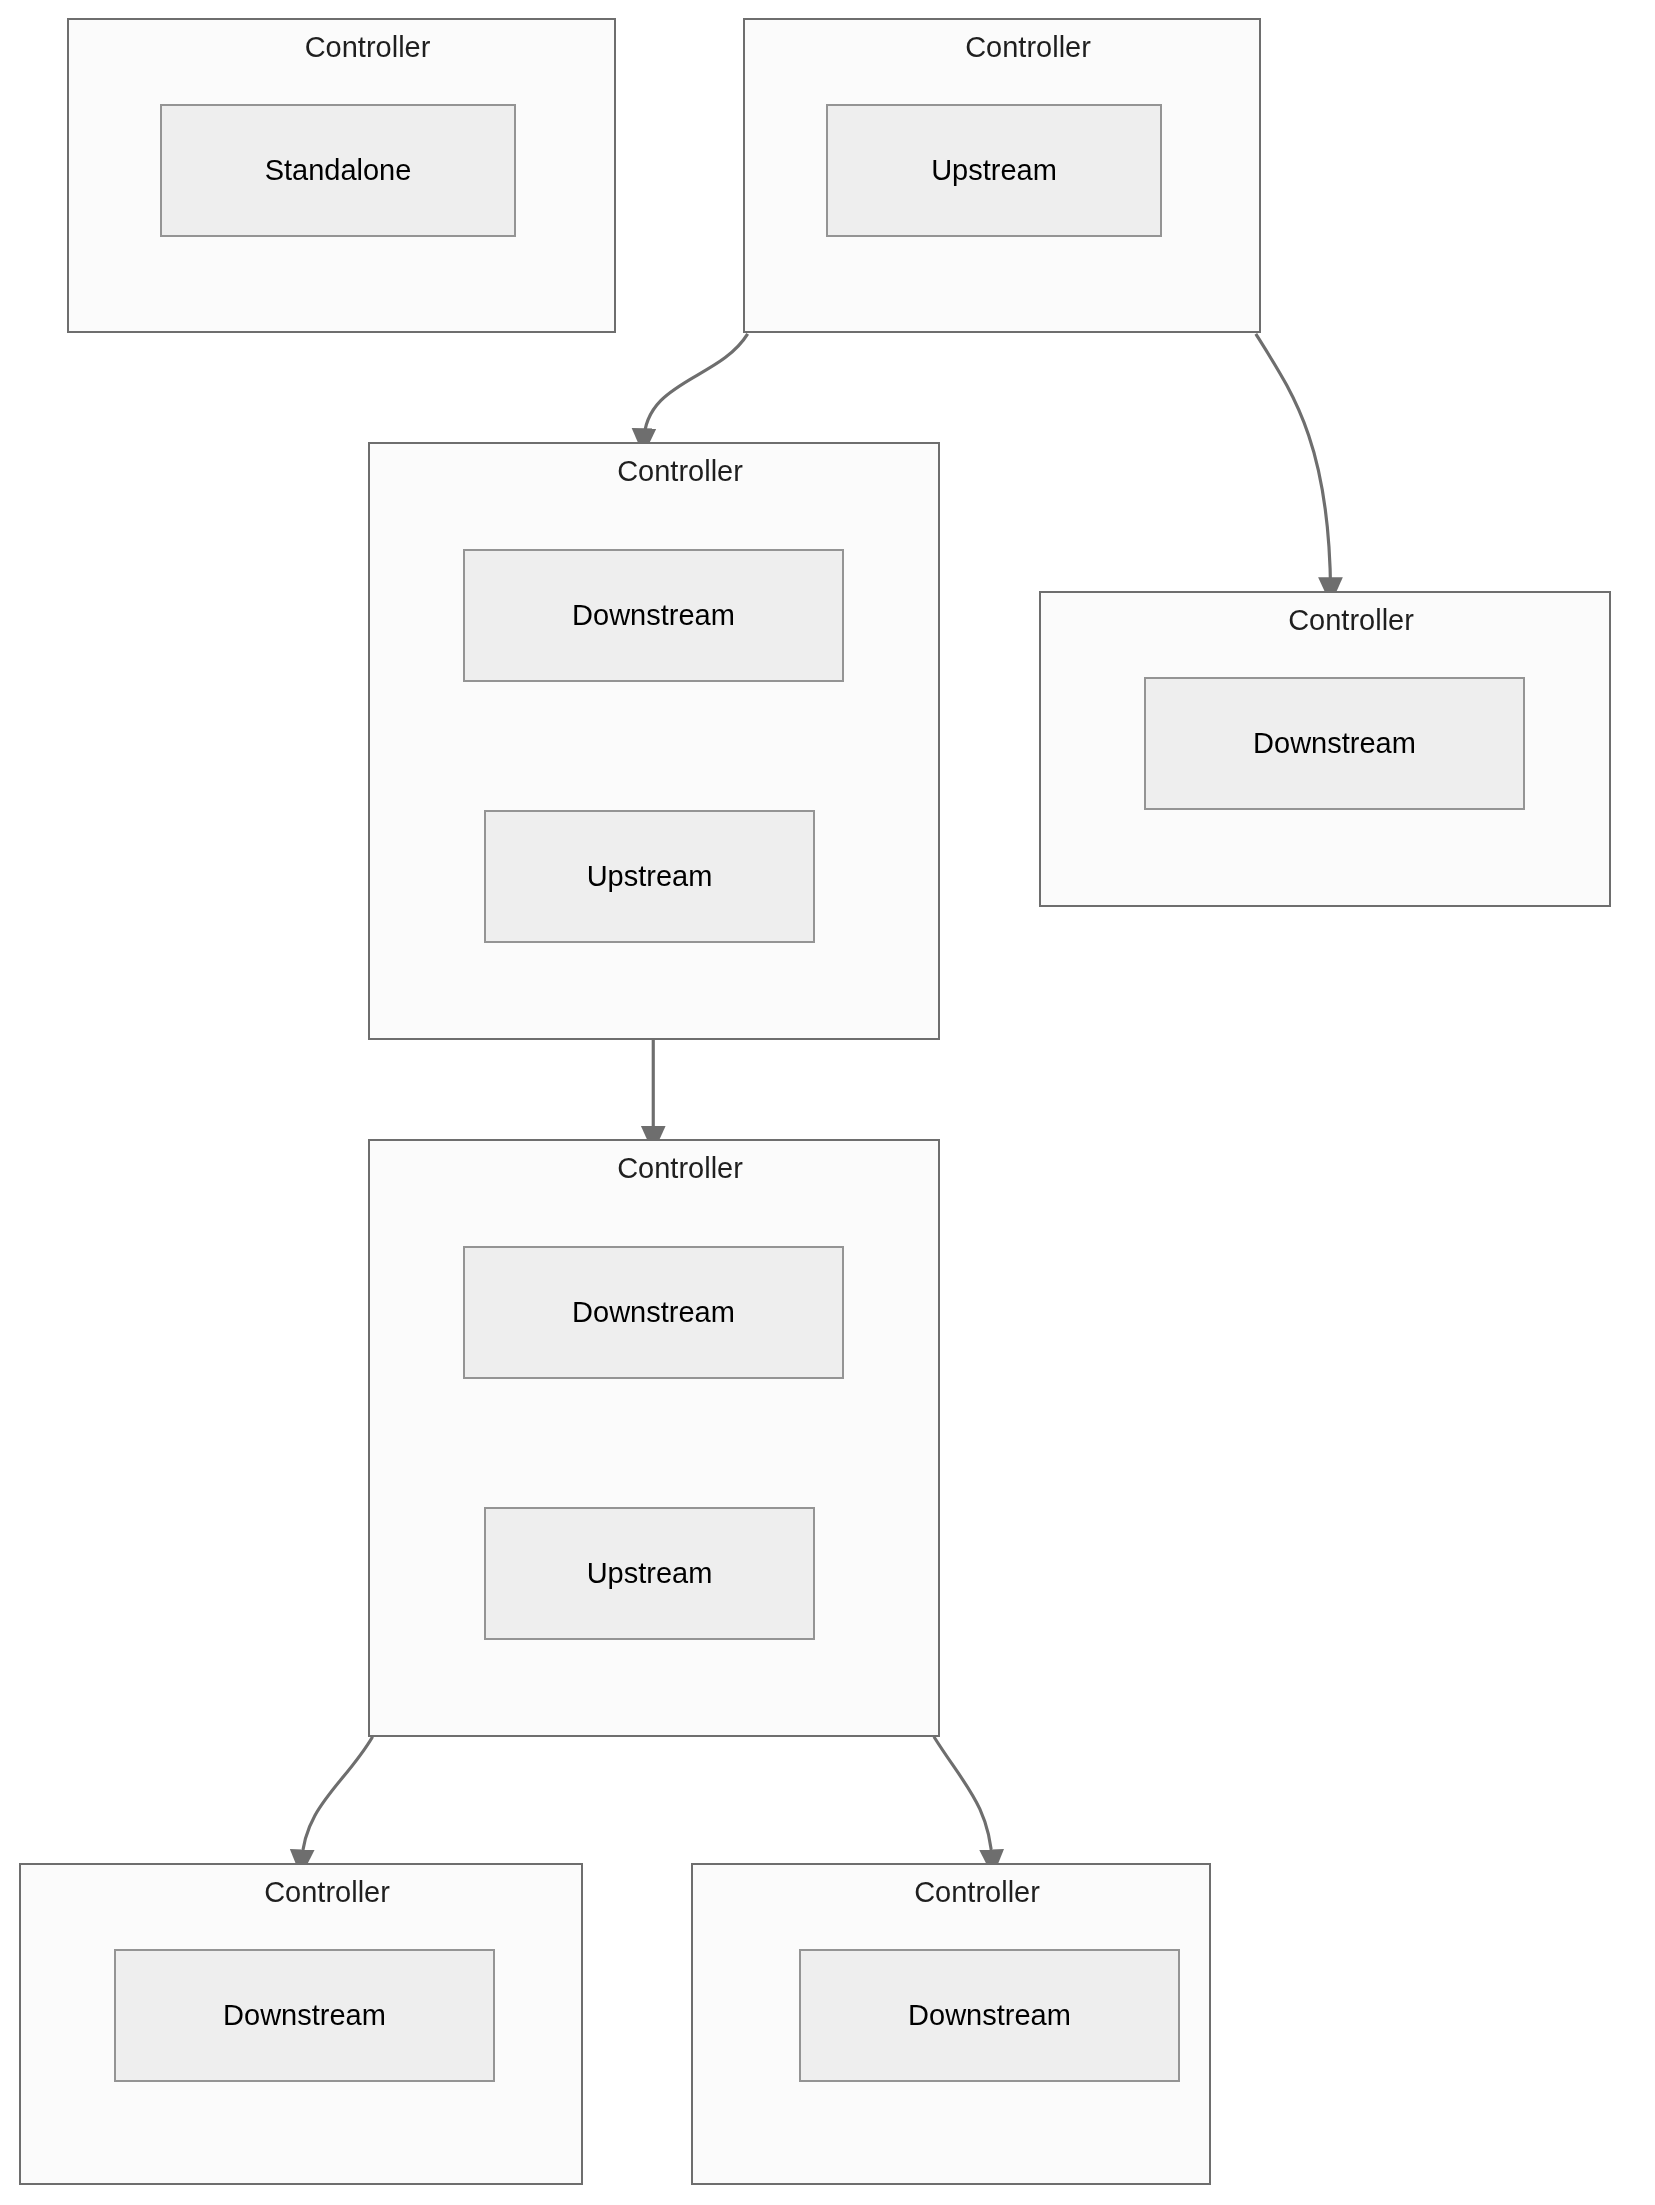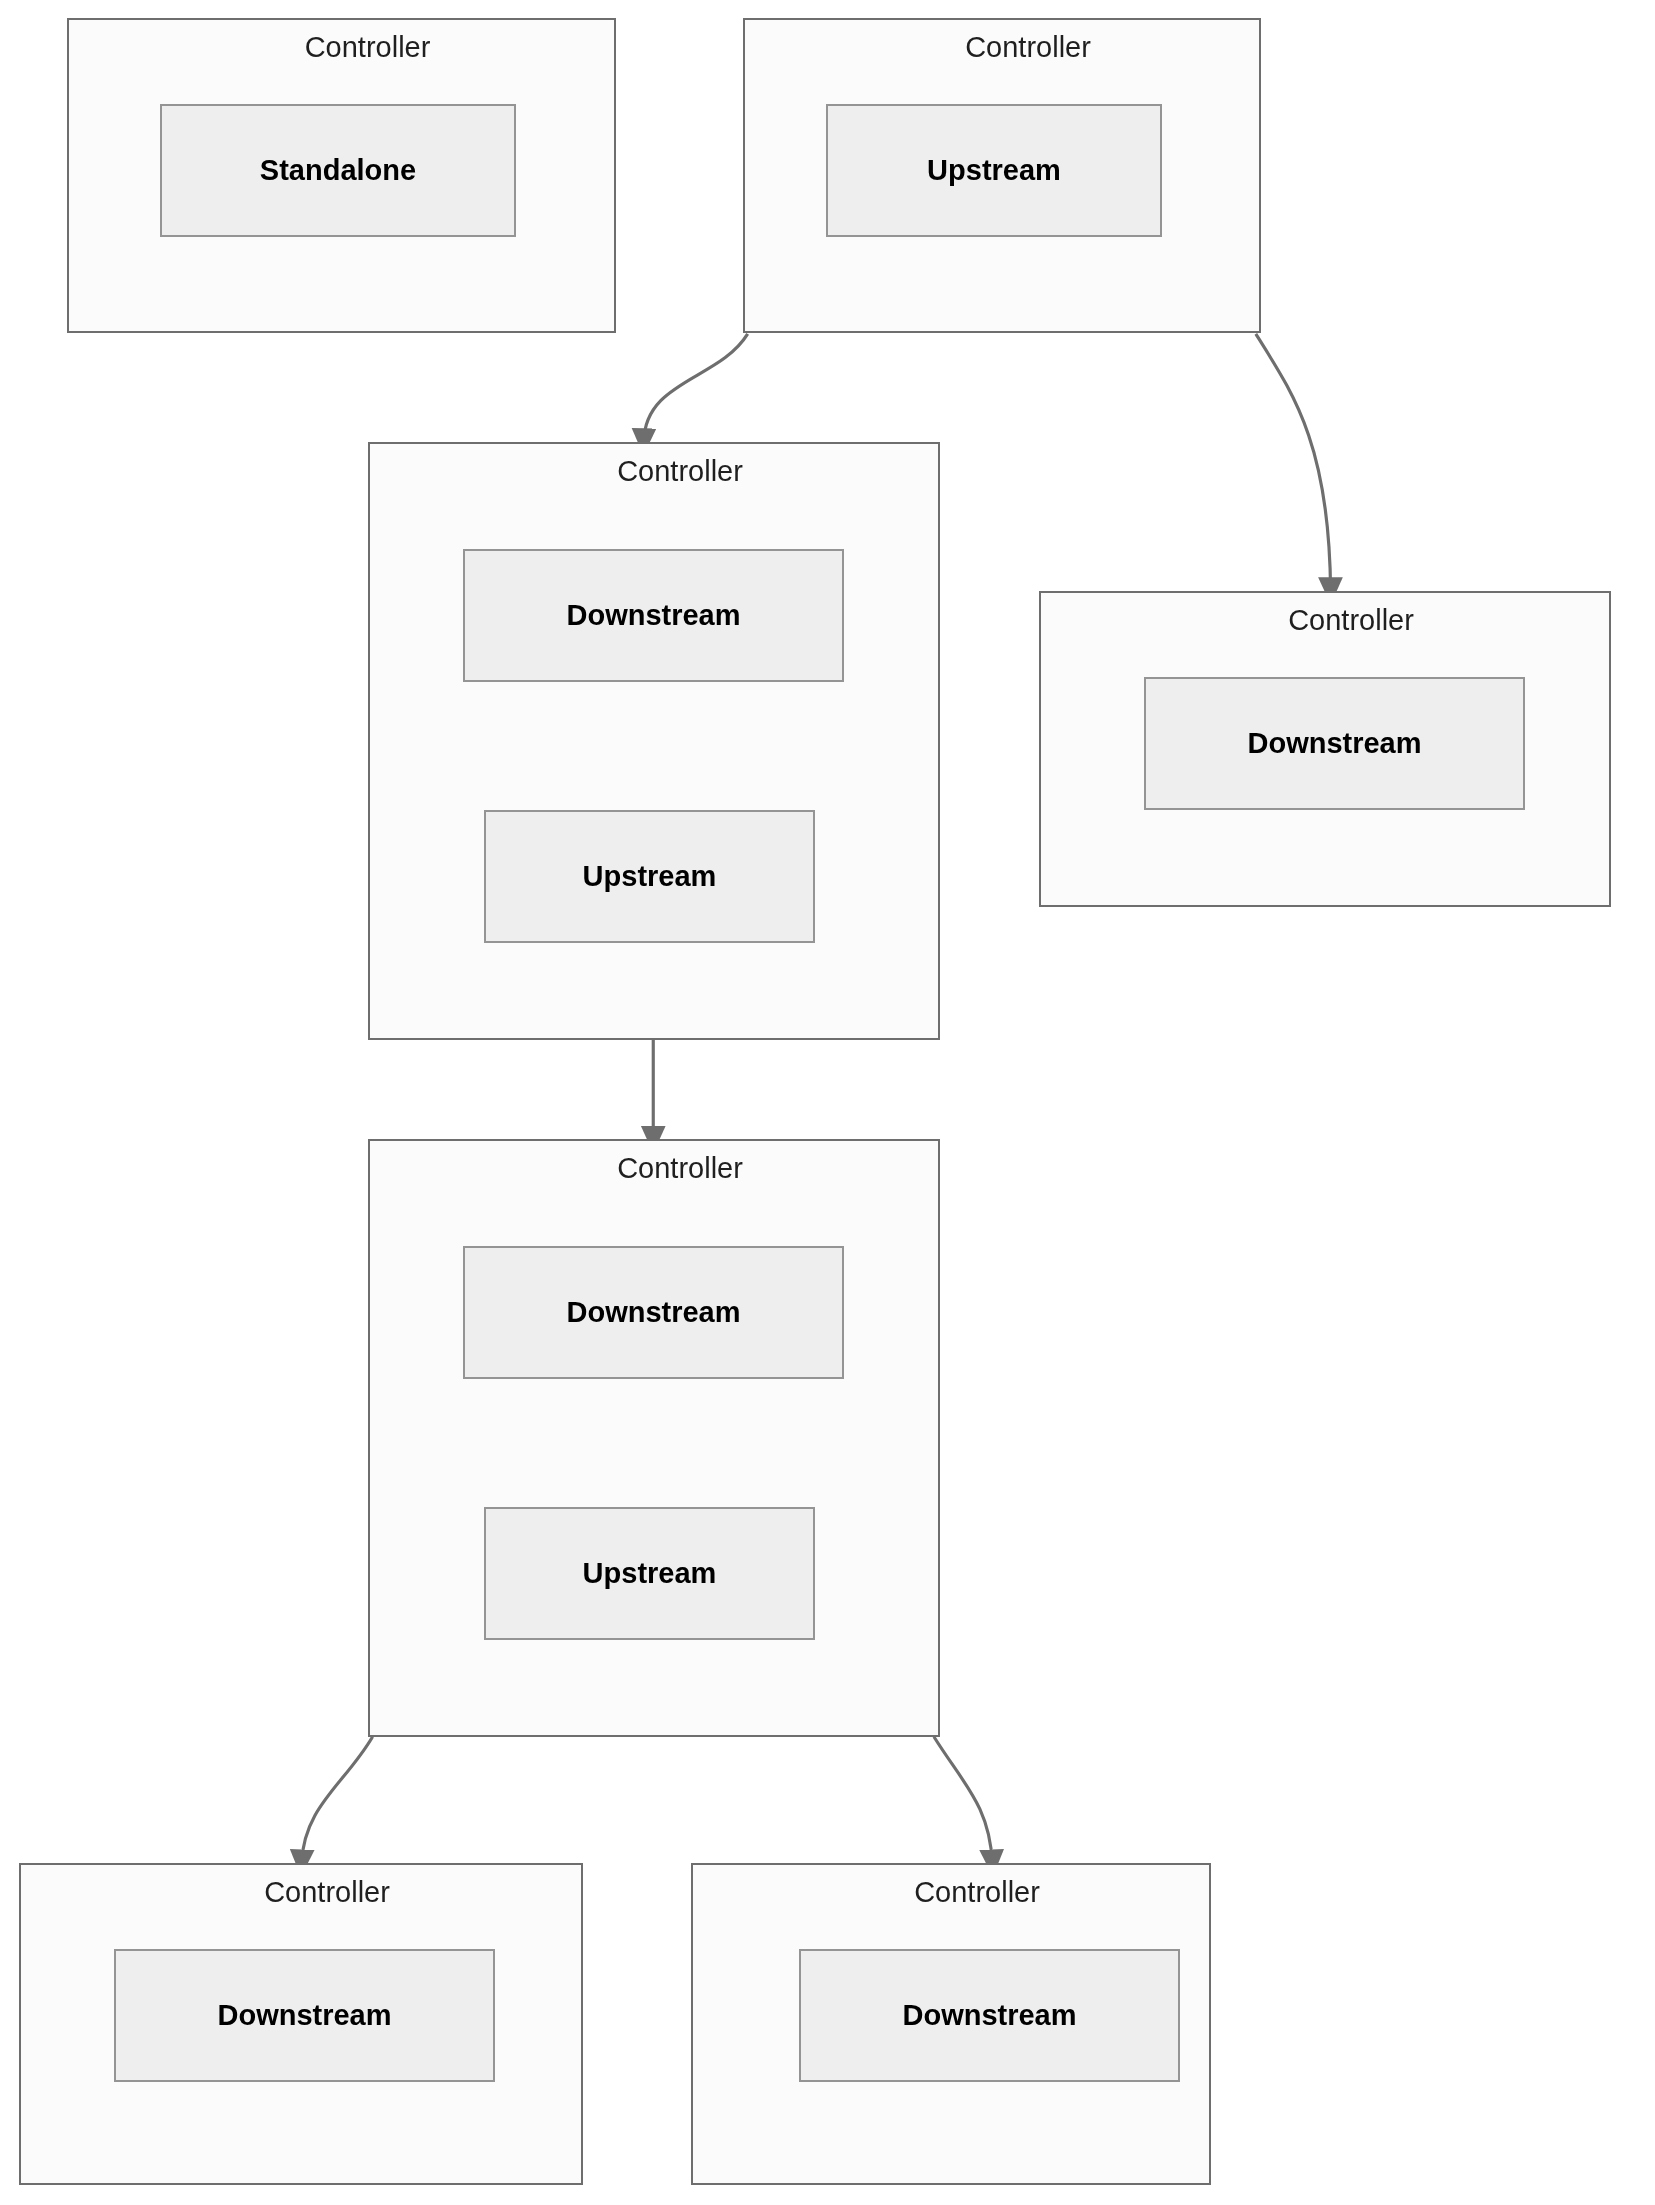--- a/index.html
+++ b/index.html
@@ -43,21 +43,20 @@
     padding-left: 36px;
   }
   .inner-box {
     position: absolute;
     box-sizing: border-box;
     background: #eeeeee;
     border: 2.5px solid #949494;
     display: flex;
     align-items: center;
     justify-content: center;
-    font-weight: bold;
   }
   .inner-label {
     color: #000000;
     font-size: 29px;
     line-height: 33px;
     white-space: nowrap;
   }
 </style>
 </head>
 <body>

